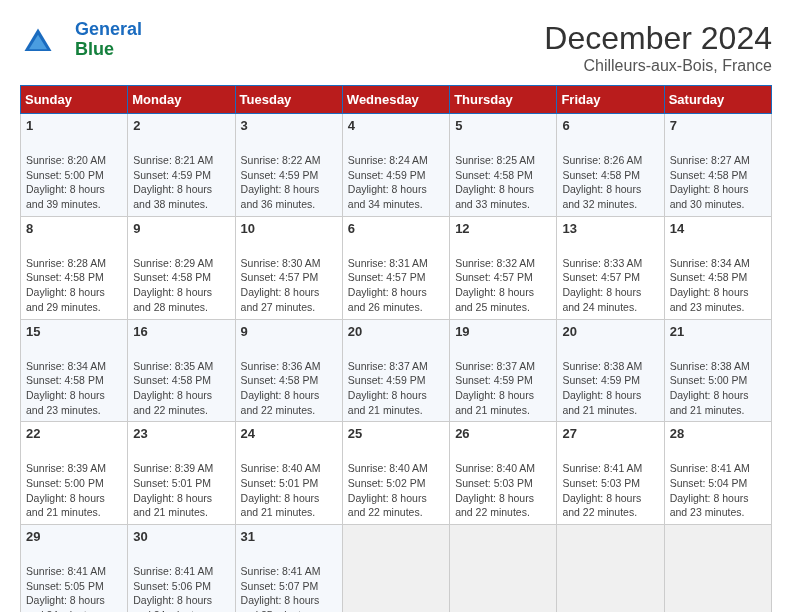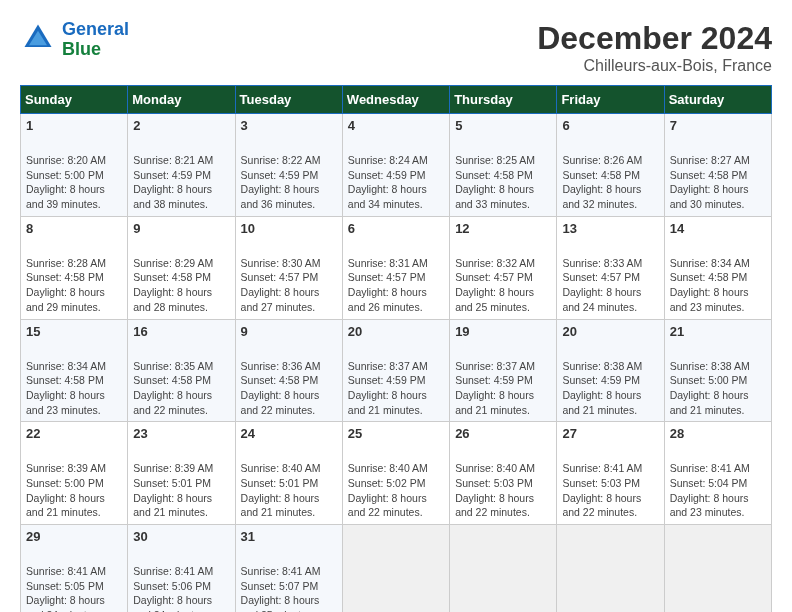--- a/index.html
+++ b/index.html
@@ -11,55 +11,55 @@
       padding: 20px;
     }
     .header {
       display: flex;
       justify-content: space-between;
       align-items: flex-start;
       margin-bottom: 10px;
     }
     .logo {
       display: flex;
-      align-items: flex-start;
-      gap: 6px;
+      align-items: flex-end;
+      gap: 19px;
     }
     .logo-text {
       font-size: 18px;
       font-weight: bold;
       color: #333;
       line-height: 1.1;
     }
     .logo-text span {
       color: #1a6bbf;
     }
     .logo-icon {
       width: 36px;
       height: 36px;
     }
     .title-block {
       text-align: right;
     }
     .month-title {
       font-size: 32px;
-      font-weight: bold;
+      font-weight: normal;
       color: #333;
     }
     .location {
       font-size: 16px;
       color: #555;
     }
     table {
       width: 100%;
       border-collapse: collapse;
       font-size: 11px;
     }
     thead tr th {
-      background-color: #14532d;
+      background-color: #b91c1c;
       color: #fff;
       padding: 6px 4px;
       text-align: left;
       font-size: 13px;
       font-weight: bold;
       border: 1px solid #1a6bbf;
     }
     tbody tr td {
       border: 1px solid #ccc;
       padding: 4px 5px;

